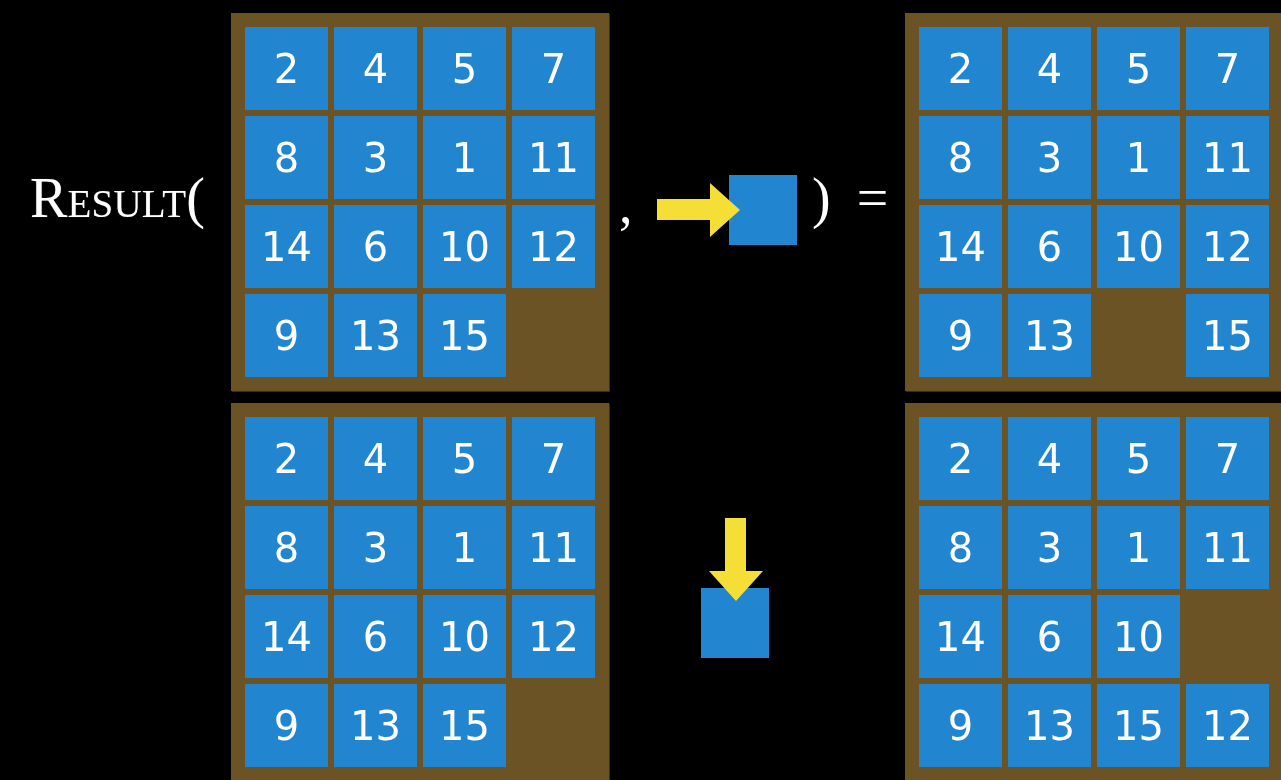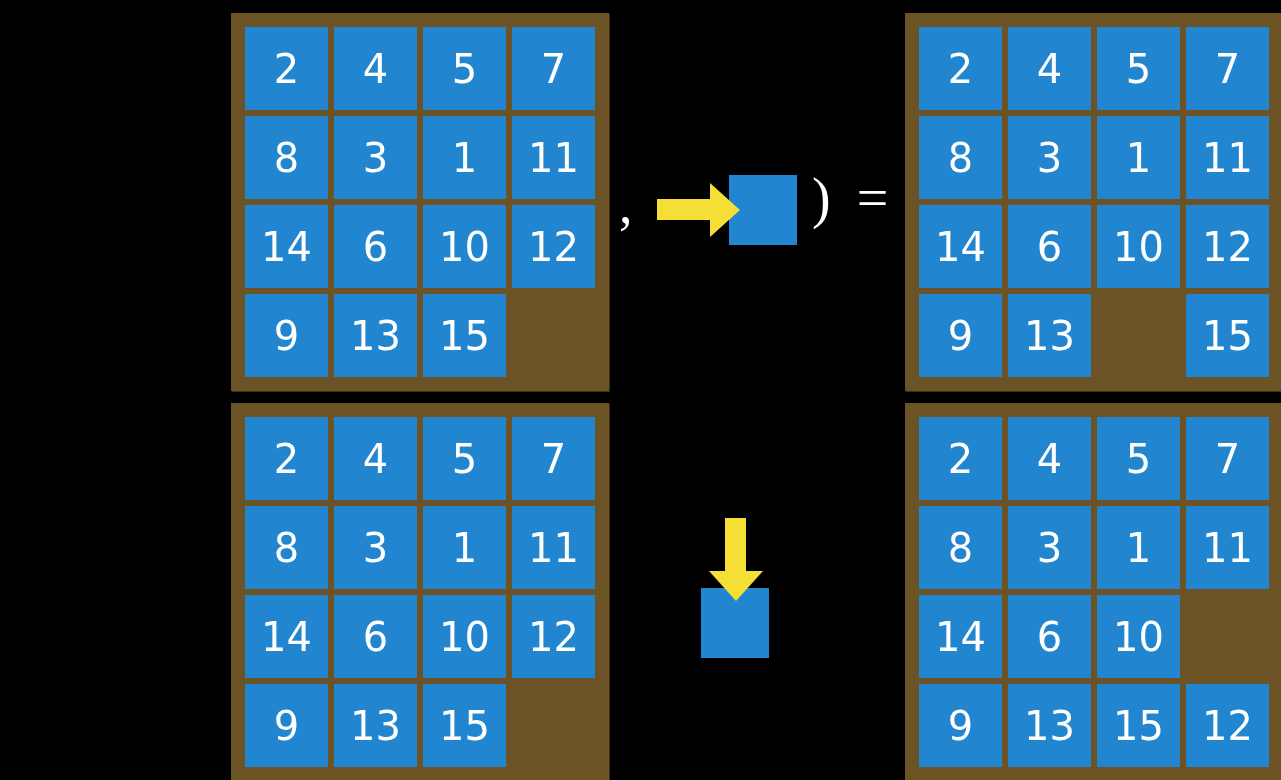--- a/index.html
+++ b/index.html
@@ -168,20 +168,21 @@
   .row-2 .move-tile   { left: 701px; top: 198px; }
   .row-2 .arrow-down  { left: 709px; top: 128px; }
 </style>
 </head>
 <body>
 
 <div class="stage">
 
   <div class="row row-1">
 
+    <div class="result-label">Result(</div>
 
     <div class="board board-left">
       <div class="tile">2</div>
       <div class="tile">4</div>
       <div class="tile">5</div>
       <div class="tile">7</div>
 
       <div class="tile">8</div>
       <div class="tile">3</div>
       <div class="tile">1</div>

